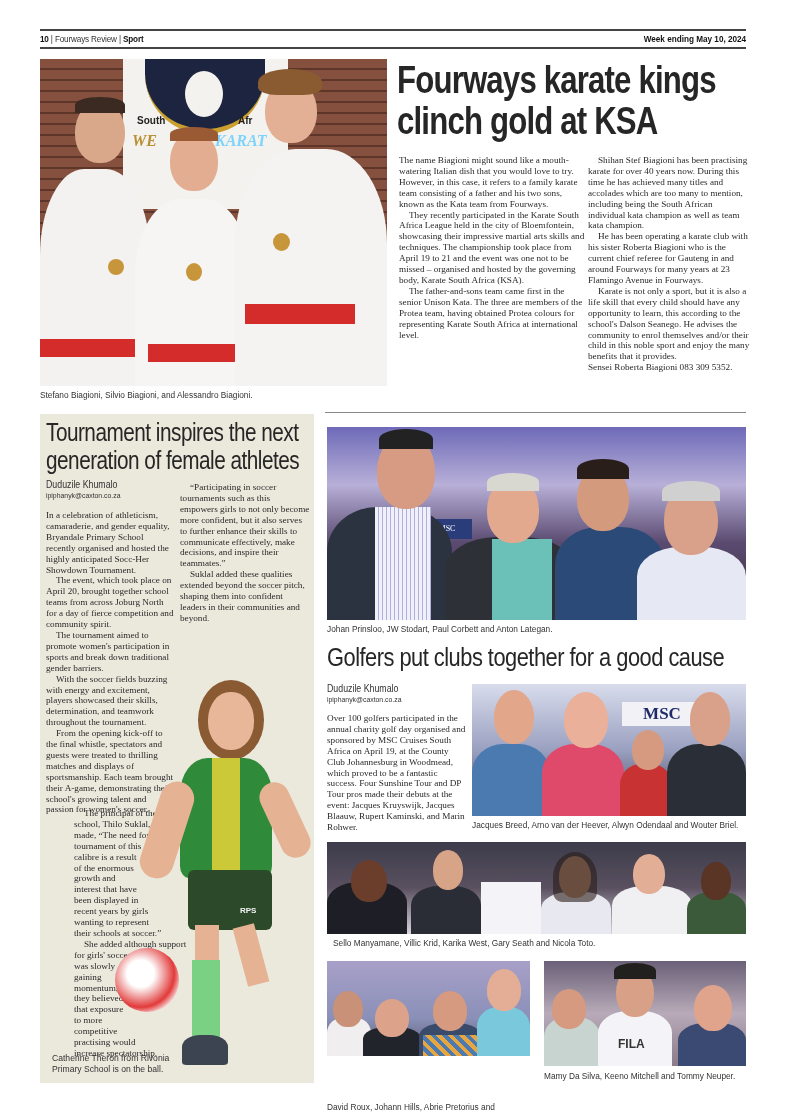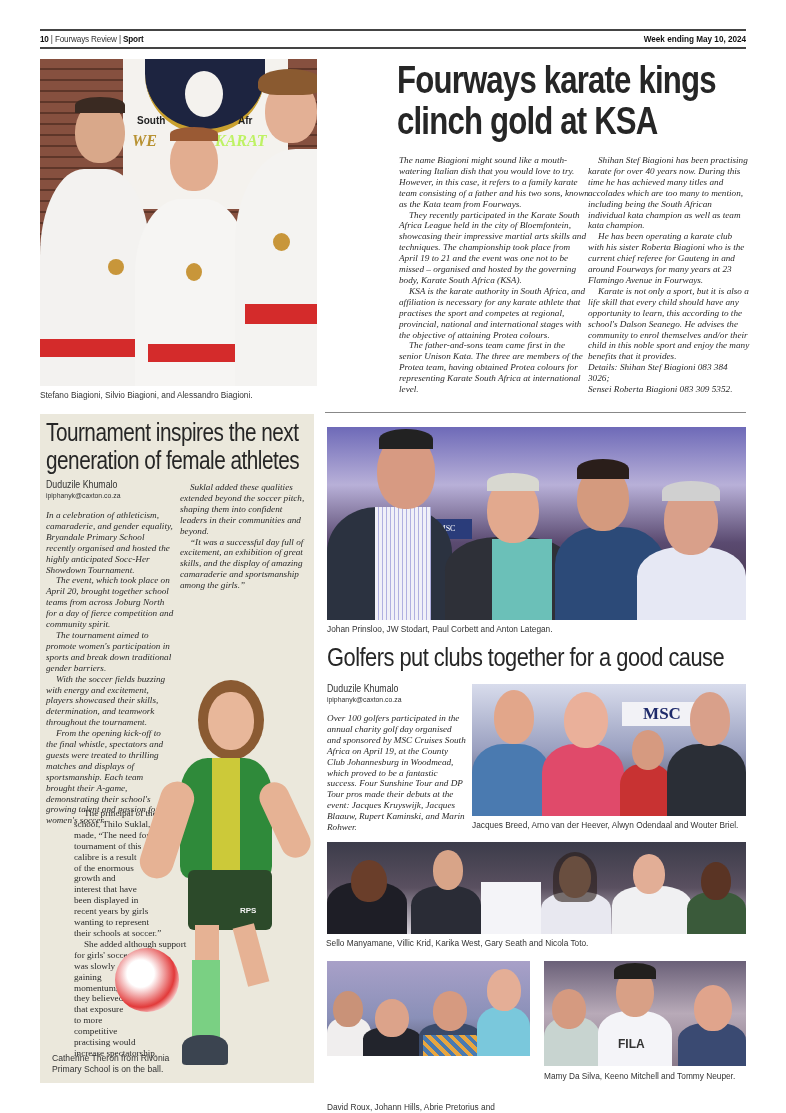--- a/index.html
+++ b/index.html
@@ -5,21 +5,21 @@
   html,body{margin:0;padding:0;background:#ffffff;}
   body{width:786px;height:1113px;position:relative;overflow:hidden;font-family:"Liberation Serif",serif;color:#222;}
   .abs{position:absolute;}
   .rule{position:absolute;left:40px;width:706px;height:1px;background:#444;}
   .folio{position:absolute;top:33px;left:40px;width:706px;height:12px;font-family:"Liberation Sans",sans-serif;font-size:9.5px;font-weight:bold;color:#111;letter-spacing:-0.2px;transform:scaleX(0.86);transform-origin:left;}
   .folio .light{font-weight:normal;color:#333;}
   .folio-right{position:absolute;top:33px;right:40px;font-family:"Liberation Sans",sans-serif;font-size:9.5px;font-weight:bold;color:#111;transform:scaleX(0.86);transform-origin:right;}
   .photo{position:absolute;overflow:hidden;}
   .caption{position:absolute;font-family:"Liberation Sans",sans-serif;font-size:8.3px;line-height:10px;color:#333;}
   .body-text{font-family:"Liberation Serif",serif;font-size:9.2px;line-height:10.9px;color:#2a2a2a;margin:0;}
-  .body-text p{margin:0;text-indent:10px;font-style:italic;}
+  .body-text p{margin:0;text-indent:10px;}
   .body-text p.first{text-indent:0;}
   .headline-bold{font-family:"Liberation Sans",sans-serif;font-weight:bold;font-size:38px;line-height:40px;color:#262626;letter-spacing:-1px;transform:scaleX(0.82);transform-origin:left;white-space:nowrap;}
   .headline-light{font-family:"Liberation Sans",sans-serif;font-weight:normal;color:#262626;letter-spacing:-0.6px;transform-origin:left;white-space:nowrap;}
   .byline-name{font-family:"Liberation Sans",sans-serif;font-size:10px;color:#333;transform:scaleX(0.88);transform-origin:left;white-space:nowrap;}
   .byline-email{font-family:"Liberation Sans",sans-serif;font-size:7.8px;color:#333;transform:scaleX(0.88);transform-origin:left;white-space:nowrap;}
   .beige{background:#ebe8dc;}
   
   .head{position:absolute;border-radius:50% 50% 46% 46%;}
   .torso{position:absolute;border-radius:40% 40% 0 0;}
 </style>
@@ -30,31 +30,31 @@
 <div class="folio">
   <span>10</span>
   <span class="light"> | </span>
   <span class="light">Fourways Review</span>
   <span class="light"> | </span>
   <span>Sport</span>
 </div>
 <div class="folio-right">Week ending May 10, 2024</div>
 <div class="rule" style="top:47px;height:1.5px;"></div>
 
-<div class="photo" style="left:40px;top:59px;width:277px;height:327px;background:#7a4a3a;">
+<div class="photo" style="left:40px;top:59px;width:347px;height:327px;background:#7a4a3a;">
 
   <div class="abs" style="left:0;top:0;width:347px;height:327px;background:repeating-linear-gradient(180deg,#86503f 0 9px,#5e3629 9px 11px);"></div>
 
   <div class="abs" style="left:83px;top:0;width:165px;height:150px;background:#f4f2ee;"></div>
   <div class="abs" style="left:105px;top:0;width:120px;height:70px;background:#1d2440;border-bottom:5px solid #c9a02e;border-radius:0 0 60px 60px;"></div>
   <div class="abs" style="left:145px;top:12px;width:38px;height:46px;border-radius:50%;background:#f4f2ee;"></div>
   <div class="abs" style="left:97px;top:56px;font-family:'Liberation Sans',sans-serif;font-weight:bold;font-size:10px;color:#222;">South</div>
   <div class="abs" style="left:198px;top:56px;font-family:'Liberation Sans',sans-serif;font-weight:bold;font-size:10px;color:#222;">Afr</div>
   <div class="abs" style="left:92px;top:73px;font-family:'Liberation Serif',serif;font-weight:bold;font-style:italic;font-size:16px;color:#b89232;">WE</div>
-  <div class="abs" style="left:175px;top:73px;font-family:'Liberation Serif',serif;font-weight:bold;font-style:italic;font-size:16px;color:#bef264;">KARAT</div>
+  <div class="abs" style="left:175px;top:73px;font-family:'Liberation Serif',serif;font-weight:bold;font-style:italic;font-size:16px;color:#7dd3fc;">KARAT</div>
 
   <div class="torso" style="left:0;top:110px;width:110px;height:217px;background:#f3f2f0;"></div>
   <div class="head" style="left:35px;top:42px;width:50px;height:62px;background:#d9a88a;"></div>
   <div class="abs" style="left:35px;top:38px;width:50px;height:16px;border-radius:50% 50% 0 0;background:#3a2a22;"></div>
   <div class="abs" style="left:0;top:280px;width:100px;height:18px;background:#d42b2b;"></div>
   <div class="abs" style="left:68px;top:200px;width:16px;height:16px;border-radius:50%;background:#c8963a;"></div>
 
   <div class="torso" style="left:95px;top:140px;width:115px;height:187px;background:#f6f5f3;"></div>
   <div class="head" style="left:130px;top:72px;width:48px;height:60px;background:#e2ad90;"></div>
   <div class="abs" style="left:130px;top:68px;width:48px;height:14px;border-radius:50% 50% 0 0;background:#9a5a34;"></div>
@@ -68,28 +68,26 @@
   <div class="abs" style="left:233px;top:174px;width:17px;height:18px;border-radius:50%;background:#c8963a;"></div>
 </div>
 <div class="caption" style="left:40px;top:390px;">Stefano Biagioni, Silvio Biagioni, and Alessandro Biagioni.</div>
 
 <div class="abs headline-bold" style="left:397px;top:60px;">Fourways karate kings</div>
 <div class="abs headline-bold" style="left:397px;top:101px;">clinch gold at KSA</div>
 
 <div class="abs body-text" style="left:399px;top:155px;width:190px;">
   <p class="first">The name Biagioni might sound like a mouth-watering Italian dish that you would love to try. However, in this case, it refers to a family karate team consisting of a father and his two sons, known as the Kata team from Fourways.</p>
   <p>They recently participated in the Karate South Africa League held in the city of Bloemfontein, showcasing their impressive martial arts skills and techniques. The championship took place from April 19 to 21 and the event was one not to be missed – organised and hosted by the governing body, Karate South Africa (KSA).</p>
-  <p>KSA is the karate authority in South Africa, and affiliation is necessary for any karate athlete that practises the sport and competes at regional, provincial, national and international stages with the objective of attaining Protea colours.</p>
   <p>The father-and-sons team came first in the senior Unison Kata. The three are members of the Protea team, having obtained Protea colours for representing Karate South Africa at international level.</p>
 </div>
 <div class="abs body-text" style="left:588px;top:155px;width:162px;">
   <p>Shihan Stef Biagioni has been practising karate for over 40 years now. During this time he has achieved many titles and accolades which are too many to mention, including being the South African individual kata champion as well as team kata champion.</p>
   <p>He has been operating a karate club with his sister Roberta Biagioni who is the current chief referee for Gauteng in and around Fourways for many years at 23 Flamingo Avenue in Fourways.</p>
   <p>Karate is not only a sport, but it is also a life skill that every child should have any opportunity to learn, this according to the school's Dalson Seanego. He advises the community to enrol themselves and/or their child in this noble sport and enjoy the many benefits that it provides.</p>
-  <p class="first">Details: Shihan Stef Biagioni 083 384 3026;</p>
   <p class="first">Sensei Roberta Biagioni 083 309 5352.</p>
 </div>
 
 <div class="abs" style="left:325px;top:412px;width:421px;height:1px;background:#888;"></div>
 
 <div class="abs beige" style="left:40px;top:414px;width:274px;height:669px;"></div>
 <div class="abs headline-light" style="left:46px;top:418px;font-size:25px;line-height:28px;transform:scaleX(0.83);">Tournament inspires the next</div>
 <div class="abs headline-light" style="left:46px;top:446px;font-size:25px;line-height:28px;transform:scaleX(0.83);">generation of female athletes</div>
 <div class="abs byline-name" style="left:46px;top:479px;">Duduzile Khumalo</div>
 <div class="abs byline-email" style="left:46px;top:491px;">ipiphanyk@caxton.co.za</div>
@@ -120,22 +118,22 @@
   <div>gaining</div>
   <div>momentum,</div>
   <div>they believed</div>
   <div>that exposure</div>
   <div>to more</div>
   <div>competitive</div>
   <div>practising would</div>
   <div>increase spectatorship.</div>
 </div>
 <div class="abs body-text" style="left:180px;top:482px;width:130px;">
+  <p>“Participating in soccer tournaments such as this empowers girls to not only become more confident, but it also serves to further enhance their skills to communicate effectively, make decisions, and inspire their teammates.”</p>
   <p>Suklal added these qualities extended beyond the soccer pitch, shaping them into confident leaders in their communities and beyond.</p>
-  <p>“It was a successful day full of excitement, an exhibition of great skills, and the display of amazing camaraderie and sportsmanship among the girls.”</p>
 </div>
 
 <div class="abs" style="left:140px;top:670px;width:175px;height:413px;">
   <div class="abs" style="left:58px;top:10px;width:66px;height:80px;border-radius:50%;background:#8a5a32;"></div>
   <div class="abs" style="left:68px;top:22px;width:46px;height:58px;border-radius:48%;background:#e8b79a;"></div>
   <div class="abs" style="left:40px;top:88px;width:92px;height:120px;border-radius:30% 30% 10% 10%;background:#2f8a3a;"></div>
   <div class="abs" style="left:72px;top:88px;width:28px;height:120px;background:#e8d43a;opacity:0.85;"></div>
   <div class="abs" style="left:48px;top:200px;width:84px;height:60px;border-radius:6px;background:#2c4a2a;"></div>
   <div class="abs" style="left:100px;top:236px;font-family:'Liberation Sans',sans-serif;font-weight:bold;font-size:8px;color:#f4f4f4;">RPS</div>
   <div class="abs" style="left:10px;top:110px;width:34px;height:100px;border-radius:20px;background:#e6b294;transform:rotate(18deg);"></div>
@@ -197,21 +195,21 @@
   <div class="head" style="left:106px;top:8px;width:30px;height:40px;background:#d8a488;"></div>
   <div class="abs" style="left:154px;top:40px;width:60px;height:52px;background:#f4f4f8;"></div>
   <div class="torso" style="left:214px;top:50px;width:70px;height:42px;background:#e8e8f0;"></div>
   <div class="head" style="left:232px;top:14px;width:32px;height:42px;background:#c89a7a;"></div>
   <div class="abs" style="left:226px;top:10px;width:44px;height:50px;border-radius:50% 50% 20% 20%;background:#2a1c18;z-index:0;opacity:0.6;"></div>
   <div class="torso" style="left:285px;top:44px;width:80px;height:48px;background:#f0f0f2;"></div>
   <div class="head" style="left:306px;top:12px;width:32px;height:40px;background:#e2ae96;"></div>
   <div class="torso" style="left:360px;top:50px;width:59px;height:42px;background:#3a5a3a;"></div>
   <div class="head" style="left:374px;top:20px;width:30px;height:38px;background:#5a3424;"></div>
 </div>
-<div class="caption" style="left:326px;top:938px;">Sello Manyamane, Villic Krid, Karika West, Gary Seath and Nicola Toto.</div>
+<div class="caption" style="left:333px;top:938px;">Sello Manyamane, Villic Krid, Karika West, Gary Seath and Nicola Toto.</div>
 
 <div class="photo" style="left:327px;top:961px;width:203px;height:95px;background:linear-gradient(180deg,#a8a0c8 0%,#8a90b8 60%,#5a5a70 100%);">
   <div class="torso" style="left:0;top:56px;width:44px;height:39px;background:#f0eeee;"></div>
   <div class="head" style="left:6px;top:30px;width:30px;height:36px;background:#c99278;"></div>
   <div class="torso" style="left:36px;top:66px;width:58px;height:29px;background:#22242c;"></div>
   <div class="head" style="left:48px;top:38px;width:34px;height:38px;background:#dca38a;"></div>
   <div class="torso" style="left:92px;top:62px;width:62px;height:33px;background:#3a4a6a;"></div>
   <div class="abs" style="left:96px;top:74px;width:56px;height:21px;background:repeating-linear-gradient(45deg,#e8a640 0 4px,#4a7ab0 4px 8px);"></div>
   <div class="head" style="left:106px;top:30px;width:34px;height:40px;background:#d69a80;"></div>
   <div class="torso" style="left:150px;top:46px;width:53px;height:49px;background:#7ac8dc;"></div>

